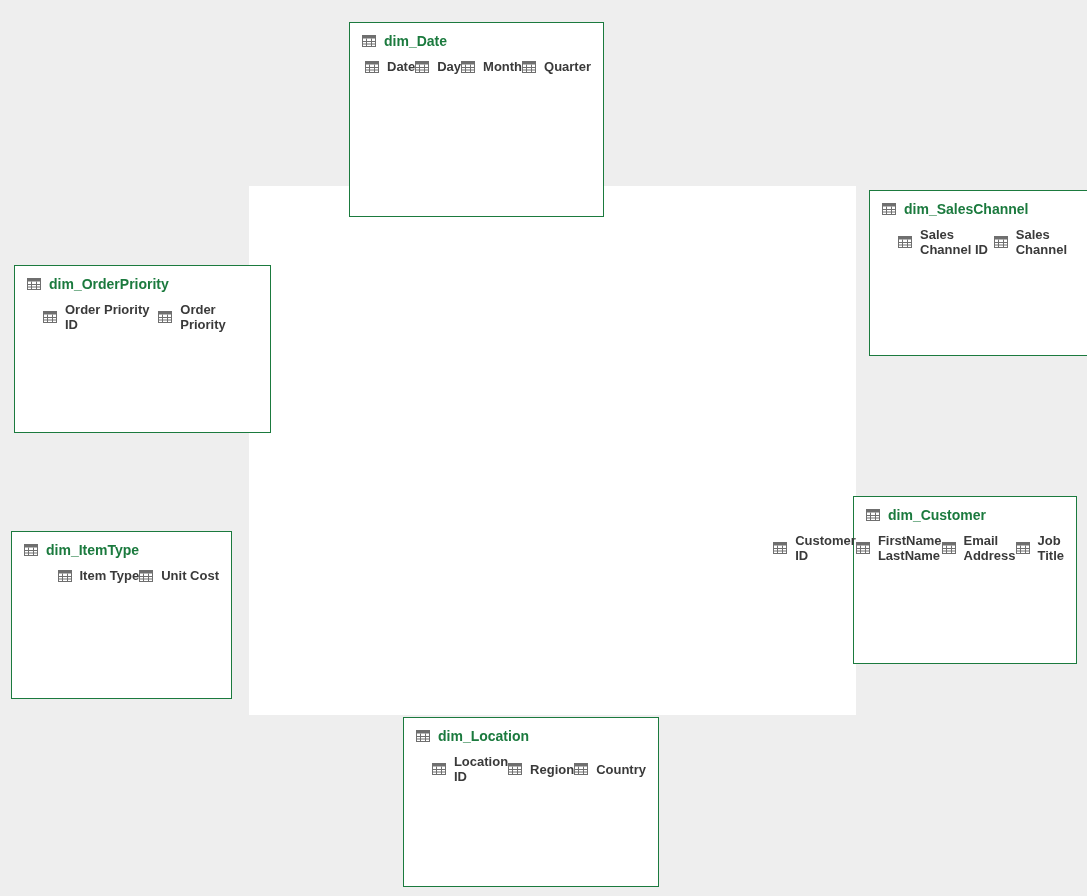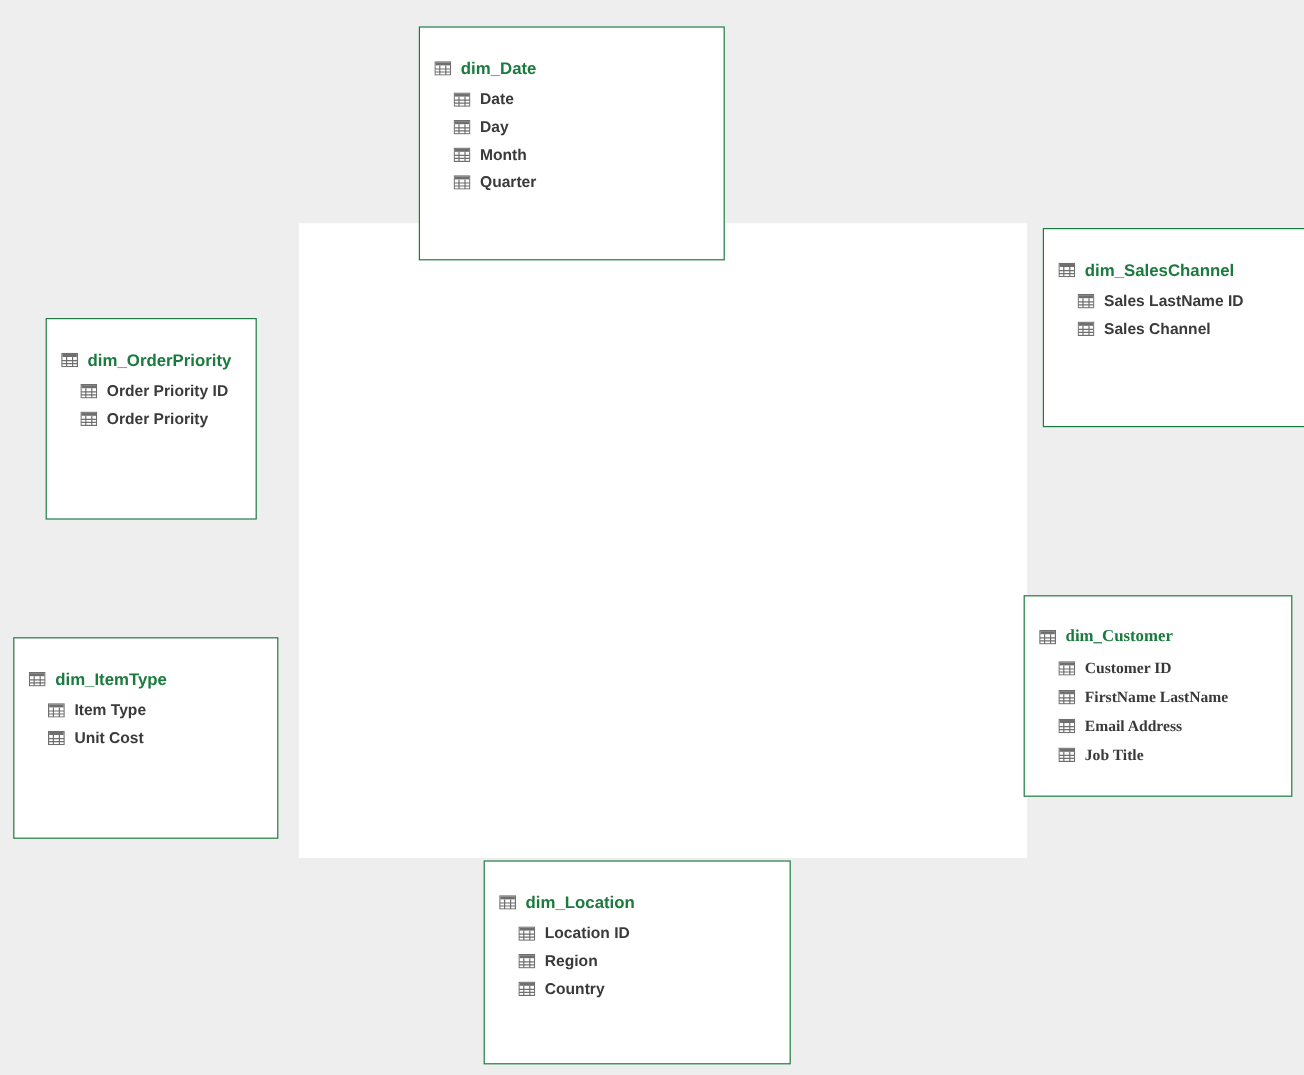--- a/index.html
+++ b/index.html
@@ -21,31 +21,30 @@
     }
     .table-card {
       position: absolute;
       background: #ffffff;
       border: 1px solid #1b7a3e;
       padding: 0;
     }
     .table-header {
       display: flex;
       align-items: center;
-      padding: 26px 12px 6px 12px;
+      padding: 10px 12px 6px 12px;
     }
     .table-title {
       font-weight: 600;
       font-size: 14px;
       color: #1b7a3e;
       margin-left: 8px;
     }
     .field-list {
       display: flex;
-      flex-direction: column;
       padding: 0 12px 12px 28px;
       justify-content: flex-end;
     }
     .field-item {
       display: flex;
       align-items: center;
       padding: 4px 0;
     }
     .field-label {
       font-size: 13px;
@@ -138,36 +137,36 @@
       <div class="field-list">
         <div class="field-item">
           <svg class="table-icon" viewBox="0 0 14 12">
             <rect x="0.5" y="0.5" width="13" height="11" fill="none" stroke="#6f6f6f" stroke-width="1"></rect>
             <rect x="1" y="1" width="12" height="2.5" fill="#6f6f6f"></rect>
             <line x1="4.5" y1="3.5" x2="4.5" y2="11.5" stroke="#6f6f6f" stroke-width="1"></line>
             <line x1="9.5" y1="3.5" x2="9.5" y2="11.5" stroke="#6f6f6f" stroke-width="1"></line>
             <line x1="0.5" y1="6.5" x2="13.5" y2="6.5" stroke="#6f6f6f" stroke-width="1"></line>
             <line x1="0.5" y1="9" x2="13.5" y2="9" stroke="#6f6f6f" stroke-width="1"></line>
           </svg>
-          <span class="field-label">Sales LastName ID</span>
+          <span class="field-label">Sales Channel ID</span>
         </div>
         <div class="field-item">
           <svg class="table-icon" viewBox="0 0 14 12">
             <rect x="0.5" y="0.5" width="13" height="11" fill="none" stroke="#6f6f6f" stroke-width="1"></rect>
             <rect x="1" y="1" width="12" height="2.5" fill="#6f6f6f"></rect>
             <line x1="4.5" y1="3.5" x2="4.5" y2="11.5" stroke="#6f6f6f" stroke-width="1"></line>
             <line x1="9.5" y1="3.5" x2="9.5" y2="11.5" stroke="#6f6f6f" stroke-width="1"></line>
             <line x1="0.5" y1="6.5" x2="13.5" y2="6.5" stroke="#6f6f6f" stroke-width="1"></line>
             <line x1="0.5" y1="9" x2="13.5" y2="9" stroke="#6f6f6f" stroke-width="1"></line>
           </svg>
           <span class="field-label">Sales Channel</span>
         </div>
       </div>
     </div>
-    <div class="table-card" style="left: 14px; top: 265px; width: 176px; height: 168px; margin-left: 24px;">
+    <div class="table-card" style="left: 14px; top: 265px; width: 257px; height: 168px;">
       <div class="table-header">
         <svg class="table-icon" viewBox="0 0 14 12">
           <rect x="0.5" y="0.5" width="13" height="11" fill="none" stroke="#6f6f6f" stroke-width="1"></rect>
           <rect x="1" y="1" width="12" height="2.5" fill="#6f6f6f"></rect>
           <line x1="4.5" y1="3.5" x2="4.5" y2="11.5" stroke="#6f6f6f" stroke-width="1"></line>
           <line x1="9.5" y1="3.5" x2="9.5" y2="11.5" stroke="#6f6f6f" stroke-width="1"></line>
           <line x1="0.5" y1="6.5" x2="13.5" y2="6.5" stroke="#6f6f6f" stroke-width="1"></line>
           <line x1="0.5" y1="9" x2="13.5" y2="9" stroke="#6f6f6f" stroke-width="1"></line>
         </svg>
         <span class="table-title">dim_OrderPriority</span>
@@ -190,21 +189,21 @@
             <rect x="1" y="1" width="12" height="2.5" fill="#6f6f6f"></rect>
             <line x1="4.5" y1="3.5" x2="4.5" y2="11.5" stroke="#6f6f6f" stroke-width="1"></line>
             <line x1="9.5" y1="3.5" x2="9.5" y2="11.5" stroke="#6f6f6f" stroke-width="1"></line>
             <line x1="0.5" y1="6.5" x2="13.5" y2="6.5" stroke="#6f6f6f" stroke-width="1"></line>
             <line x1="0.5" y1="9" x2="13.5" y2="9" stroke="#6f6f6f" stroke-width="1"></line>
           </svg>
           <span class="field-label">Order Priority</span>
         </div>
       </div>
     </div>
-    <div class="table-card" style="left: 853px; top: 496px; width: 224px; height: 168px; font-family: Liberation Serif, serif;">
+    <div class="table-card" style="left: 853px; top: 496px; width: 224px; height: 168px;">
       <div class="table-header">
         <svg class="table-icon" viewBox="0 0 14 12">
           <rect x="0.5" y="0.5" width="13" height="11" fill="none" stroke="#6f6f6f" stroke-width="1"></rect>
           <rect x="1" y="1" width="12" height="2.5" fill="#6f6f6f"></rect>
           <line x1="4.5" y1="3.5" x2="4.5" y2="11.5" stroke="#6f6f6f" stroke-width="1"></line>
           <line x1="9.5" y1="3.5" x2="9.5" y2="11.5" stroke="#6f6f6f" stroke-width="1"></line>
           <line x1="0.5" y1="6.5" x2="13.5" y2="6.5" stroke="#6f6f6f" stroke-width="1"></line>
           <line x1="0.5" y1="9" x2="13.5" y2="9" stroke="#6f6f6f" stroke-width="1"></line>
         </svg>
         <span class="table-title">dim_Customer</span>

